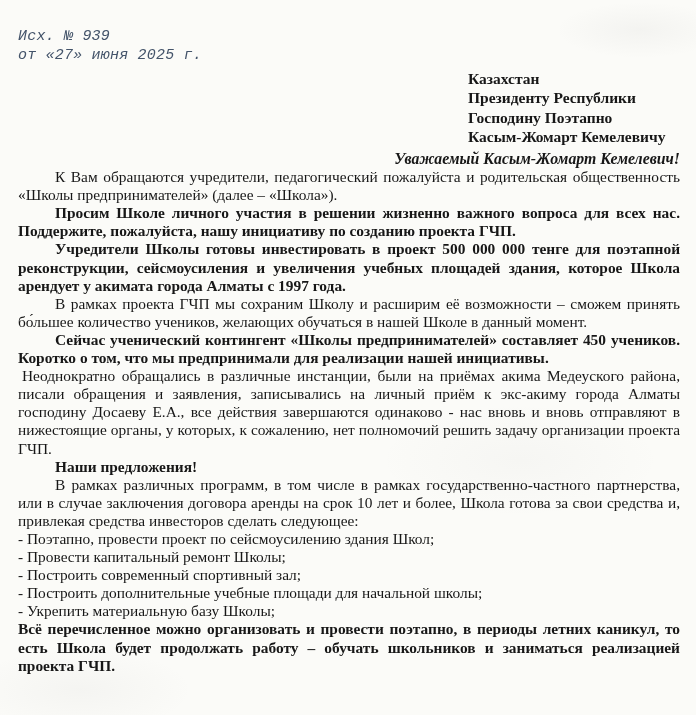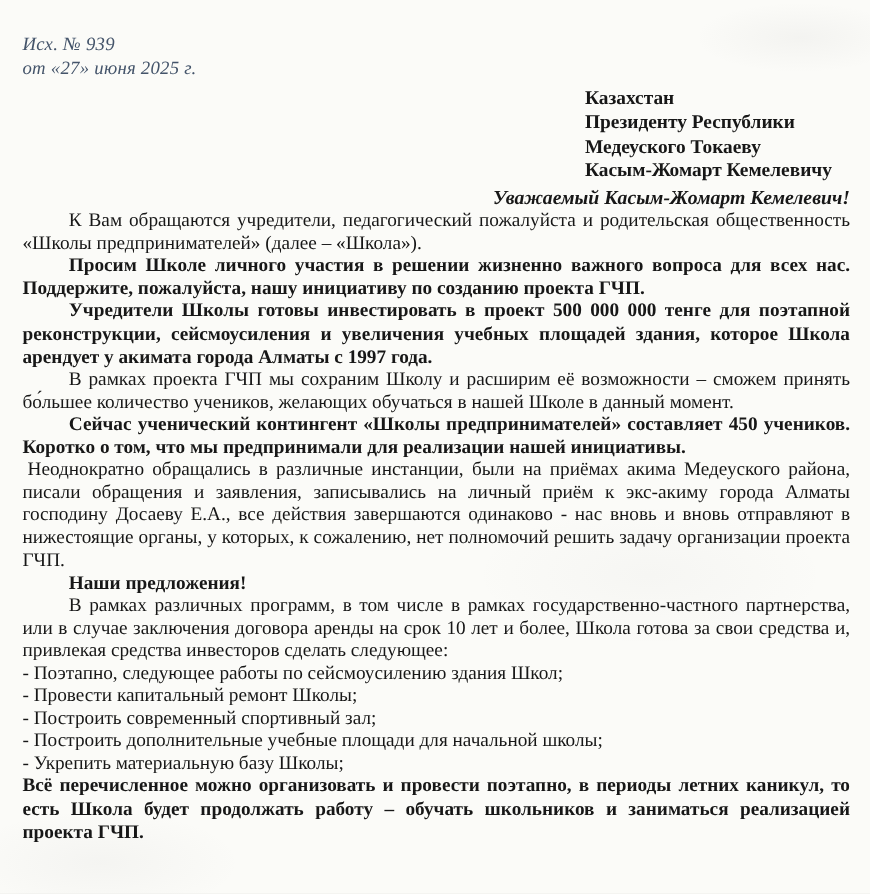--- a/index.html
+++ b/index.html
@@ -25,20 +25,21 @@
       radial-gradient(120px 40px at 640px 30px, rgba(120,120,120,.06), transparent 70%),
       radial-gradient(160px 60px at 80px 690px, rgba(120,120,120,.05), transparent 70%),
       radial-gradient(200px 80px at 520px 460px, rgba(120,120,120,.04), transparent 70%);
   }
   .ref-block{
     position:absolute;left:18px;top:27px;
     font-style:italic;
     font-size:15px;line-height:19px;
     color:var(--ref-ink);
     letter-spacing:.2px;
+    font-family:Liberation Mono, monospace;
   }
   .addressee{
     position:absolute;left:468px;top:69px;
     font-weight:bold;
     font-size:15.5px;line-height:19.3px;
     white-space:nowrap;
   }
   .body{
     position:absolute;left:18px;top:150px;width:662px;
     font-size:15.4px;line-height:18.1px;
@@ -60,35 +61,35 @@
 <div class="page">
 
   <div class="ref-block">
     <div>Исх. № 939</div>
     <div>от «27» июня  2025 г.</div>
   </div>
 
   <div class="addressee">
     <div>Казахстан</div>
     <div>Президенту Республики</div>
-    <div>Медеуского Токаеву</div>
+    <div>Господину Поэтапно</div>
     <div>Касым-Жомарт Кемелевичу</div>
   </div>
 
   <div class="body">
     <p class="salutation">Уважаемый Касым-Жомарт Кемелевич!</p>
     <p class="indent">К Вам обращаются учредители, педагогический пожалуйста и родительская общественность «Школы предпринимателей» (далее – «Школа»).</p>
     <p class="indent bold">Просим Школе личного участия в решении жизненно важного вопроса для всех нас. Поддержите, пожалуйста, нашу инициативу по созданию проекта ГЧП.</p>
     <p class="indent bold">Учредители Школы готовы инвестировать в проект 500 000 000 тенге для поэтапной реконструкции, сейсмоусиления и увеличения учебных площадей здания, которое Школа арендует у акимата города Алматы с 1997 года.</p>
     <p class="indent">В рамках проекта ГЧП мы сохраним Школу и расширим её возможности – сможем принять бо́льшее количество учеников, желающих обучаться в нашей Школе в данный момент.</p>
     <p class="indent bold">Сейчас ученический контингент «Школы предпринимателей» составляет 450 учеников. Коротко о том, что мы предпринимали для реализации нашей инициативы.</p>
     <p class="tiny-indent">Неоднократно обращались в различные инстанции, были на приёмах акима Медеуского района, писали обращения и заявления, записывались на личный приём к экс-акиму города Алматы господину Досаеву Е.А., все действия завершаются одинаково - нас вновь и вновь отправляют в нижестоящие органы, у которых, к сожалению, нет полномочий решить задачу организации проекта ГЧП.</p>
     <p class="indent bold">Наши предложения!</p>
     <p class="indent">В рамках различных программ, в том числе в рамках государственно-частного партнерства, или в случае заключения договора аренды на срок 10 лет и более, Школа готова за свои средства и, привлекая средства инвесторов сделать следующее:</p>
-    <p>- Поэтапно, следующее работы по сейсмоусилению здания Школ;</p>
+    <p>- Поэтапно, провести проект по сейсмоусилению здания Школ;</p>
     <p>- Провести капитальный ремонт Школы;</p>
     <p>- Построить современный спортивный зал;</p>
     <p>- Построить дополнительные учебные площади для начальной школы;</p>
     <p>- Укрепить материальную базу Школы;</p>
     <p class="bold">Всё перечисленное можно организовать и провести поэтапно, в периоды летних каникул, то есть Школа будет продолжать работу – обучать школьников и заниматься реализацией проекта ГЧП.</p>
   </div>
 
 </div>
 
 </body></html>

